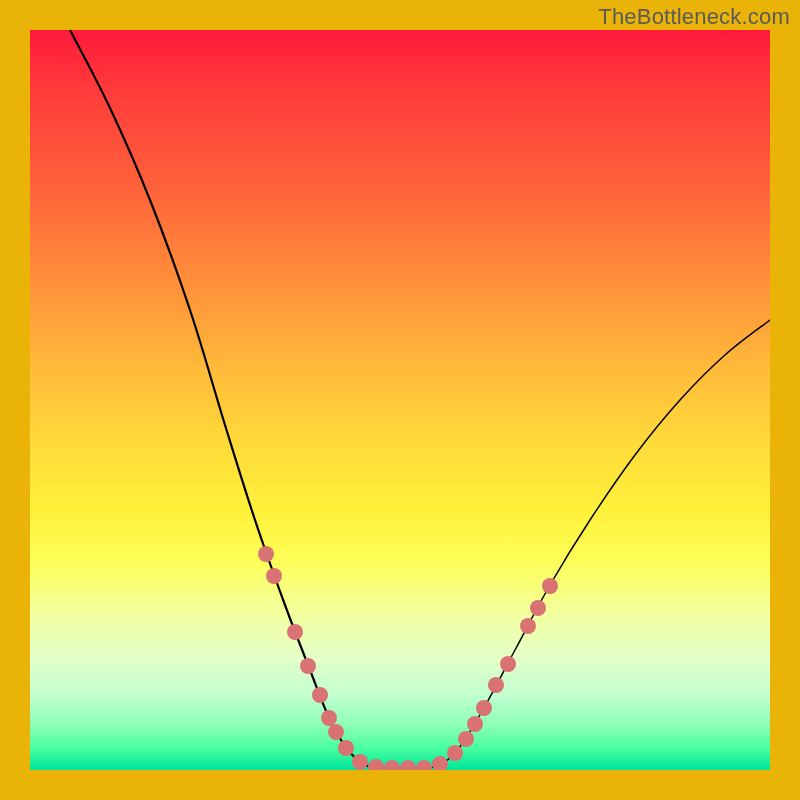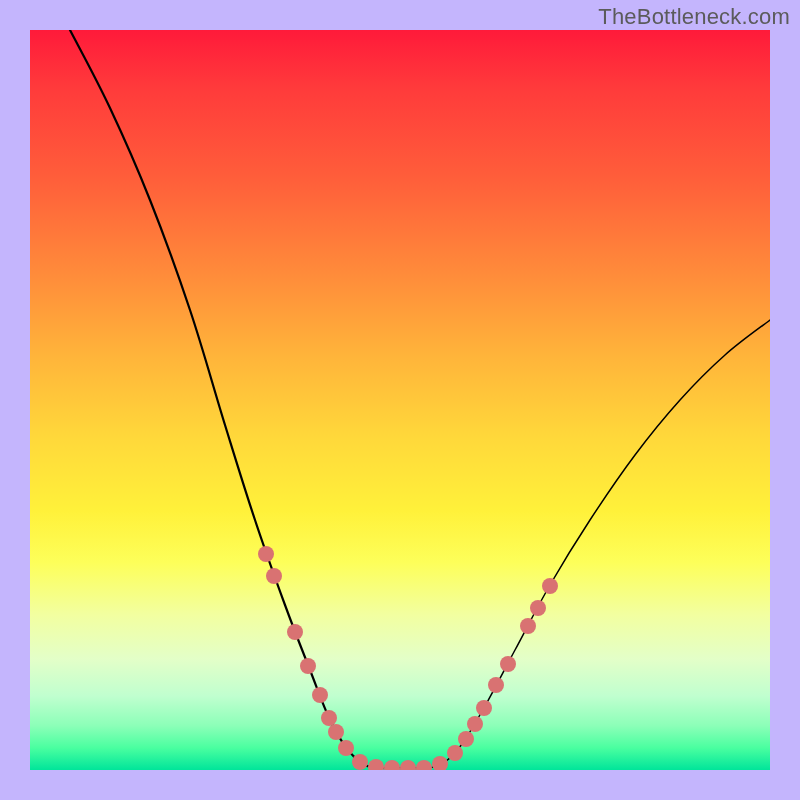--- a/index.html
+++ b/index.html
@@ -10,21 +10,21 @@
     background: #000;
     overflow: hidden;
     font-family: Arial, Helvetica, sans-serif;
   }
   .frame {
     position: absolute;
     left: 0;
     top: 0;
     width: 800px;
     height: 800px;
-    background: #c4b5fd;
+    background: #eab308;
   }
   .plot {
     position: absolute;
     left: 30px;
     top: 30px;
     width: 740px;
     height: 740px;
     background: linear-gradient(to bottom,
       #ff1a3a 0%,
       #ff3b3b 8%,

